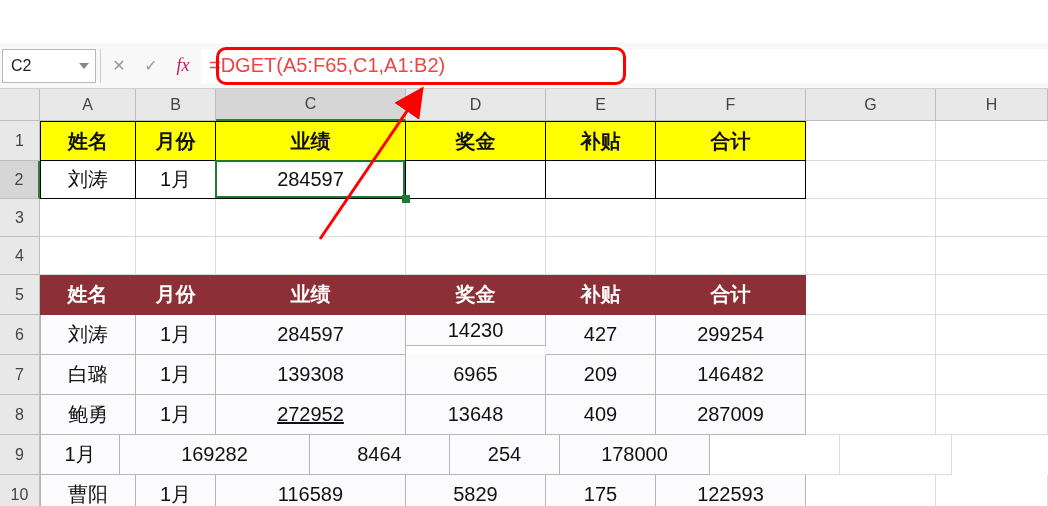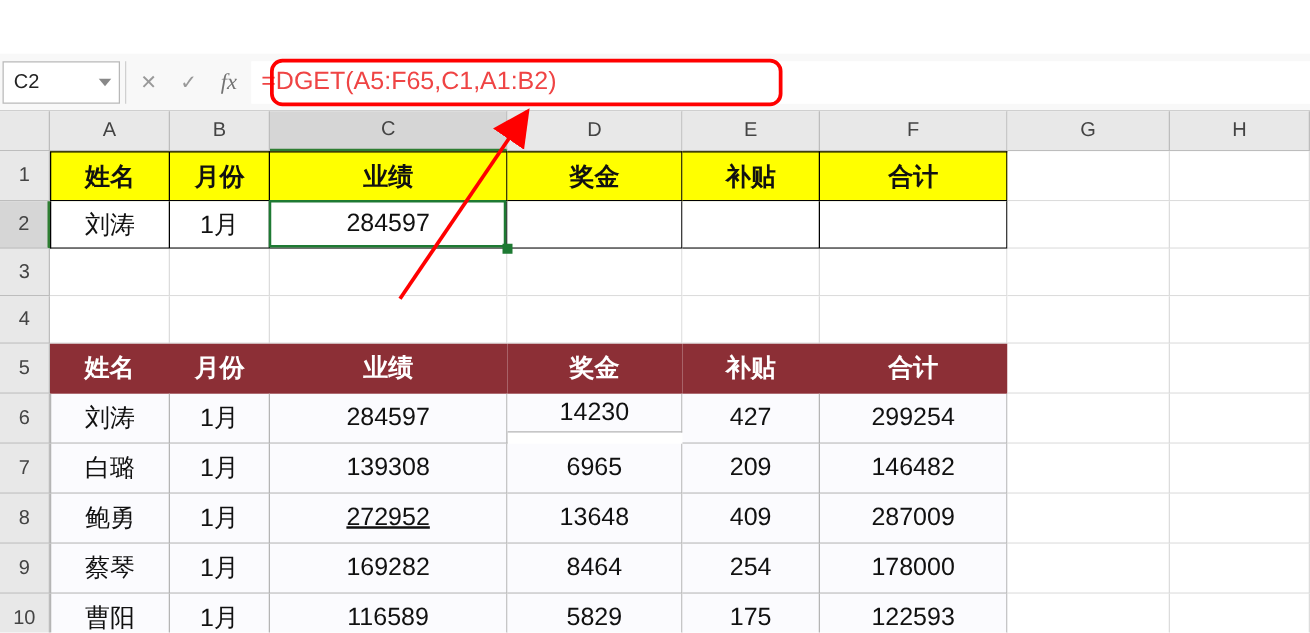--- a/index.html
+++ b/index.html
@@ -11,21 +11,21 @@
     border-bottom: 1px solid #cfcfcf; background: #f8f8f8;
   }
   .name-box {
     width: 94px; height: 34px; margin: 0 4px 0 2px; background: #ffffff;
     border: 1px solid #b8b8b8; display: flex; align-items: center; justify-content: space-between;
     padding: 0 6px 0 8px; font-size: 16px; color: #222;
   }
   .name-box .tri { width: 0; height: 0; border-left: 5px solid transparent; border-right: 5px solid transparent; border-top: 6px solid #888; }
   .fbar-mid { display: flex; align-items: center; gap: 12px; padding: 0 8px; border-left: 1px solid #d0d0d0; height: 34px; }
   .fbar-btn { width: 20px; height: 20px; display: flex; align-items: center; justify-content: center; color: #999; font-size: 16px; }
-  .fx { font-style: italic; font-family: "Times New Roman", serif; font-size: 18px; color: #737373; }
+  .fx { font-style: italic; font-family: "Times New Roman", serif; font-size: 18px; color: #be185d; }
   .formula-input {
     flex: 1; height: 34px; background: #ffffff; border: none; font-size: 20px;
     padding: 0 8px; display: flex; align-items: center; font-family: Arial, sans-serif; color: #ef4444;
   }
 
   
   .highlight-rect {
     position: absolute; border: 3px solid #ff0000; border-radius: 10px;
     pointer-events: none;
   }
@@ -206,21 +206,20 @@
           <div class="cell data-cell" style="width: 96px; height: 40px;">鲍勇</div>
           <div class="cell data-cell" style="width: 80px; height: 40px;">1月</div>
           <div class="cell data-cell" style="width: 190px; height: 40px; text-decoration: underline;">272952</div>
           <div class="cell data-cell" style="width: 140px; height: 40px;">13648</div>
           <div class="cell data-cell" style="width: 110px; height: 40px;">409</div>
           <div class="cell data-cell" style="width: 150px; height: 40px;">287009</div>
           <div class="cell " style="width: 130px; height: 40px;"></div>
           <div class="cell " style="width: 112px; height: 40px;"></div>
         </div>
         <div class="row data-row" style="height: 40px;">
-          <div class="cell data-cell" style="width: 96px; height: 40px;">蔡琴</div>
           <div class="cell data-cell" style="width: 80px; height: 40px;">1月</div>
           <div class="cell data-cell" style="width: 190px; height: 40px;">169282</div>
           <div class="cell data-cell" style="width: 140px; height: 40px;">8464</div>
           <div class="cell data-cell" style="width: 110px; height: 40px;">254</div>
           <div class="cell data-cell" style="width: 150px; height: 40px;">178000</div>
           <div class="cell " style="width: 130px; height: 40px;"></div>
           <div class="cell " style="width: 112px; height: 40px;"></div>
         </div>
         <div class="row data-row" style="height: 40px;">
           <div class="cell data-cell" style="width: 96px; height: 40px;">曹阳</div>

